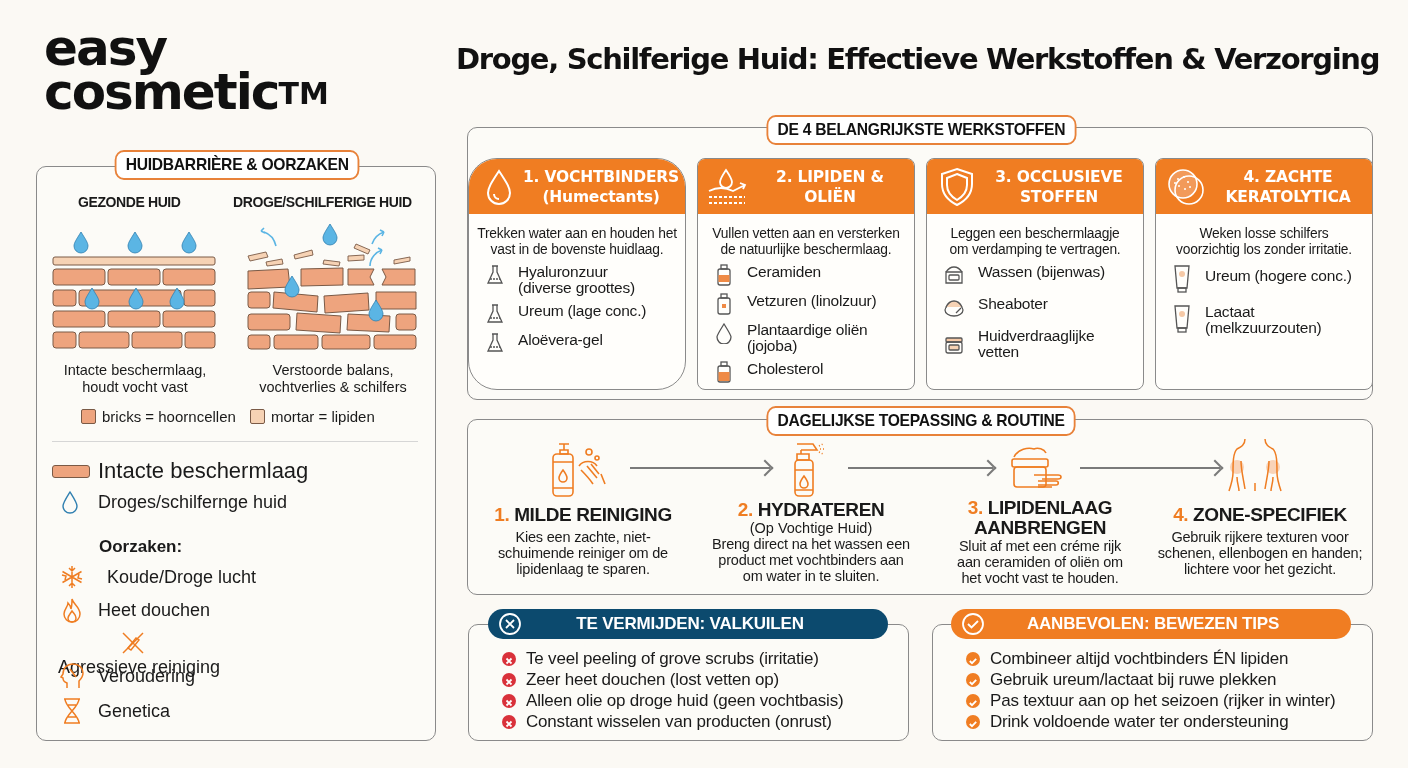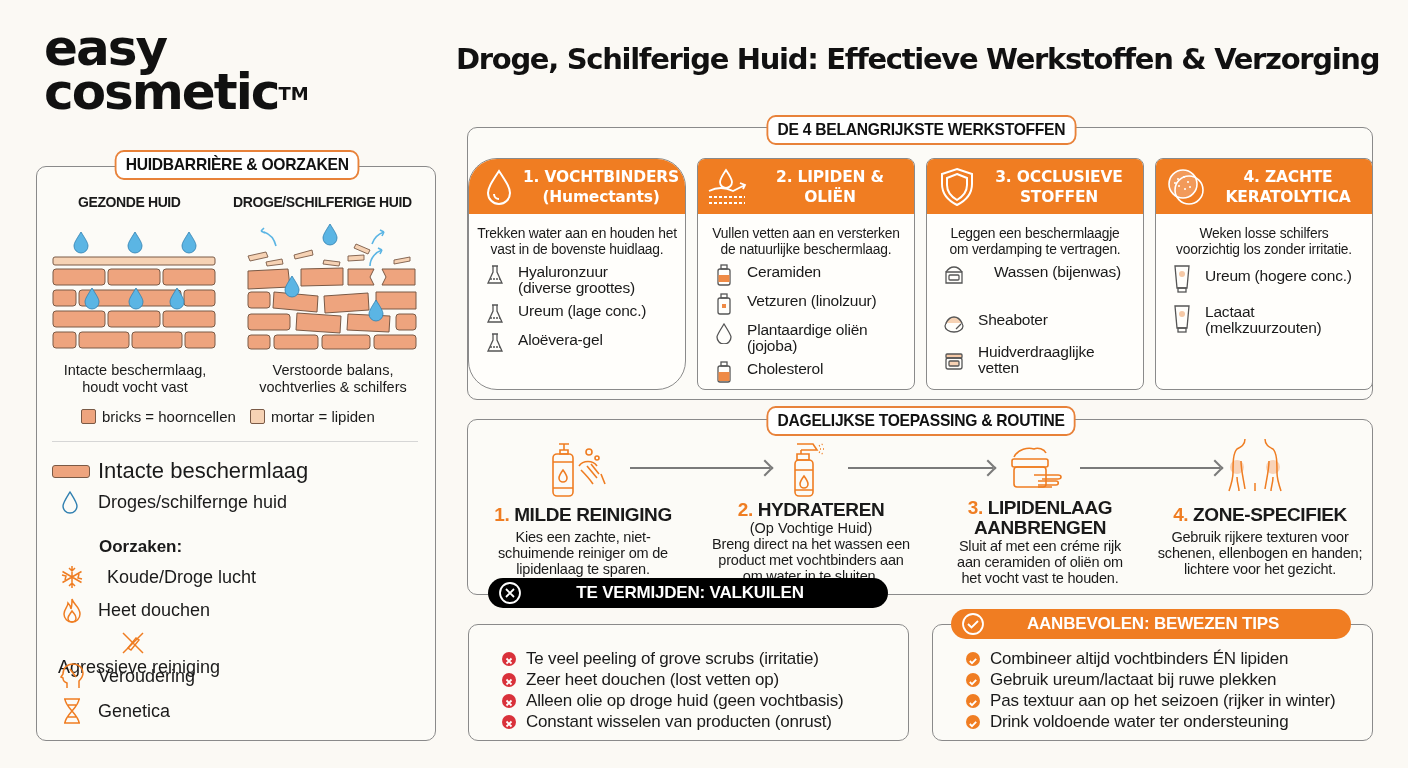--- a/index.html
+++ b/index.html
@@ -11,21 +11,21 @@
     position: relative;
   }
   .abs { position: absolute; }
 
   
   .logo {
     position: absolute; left: 44px; top: 26px;
     font-family: "DejaVu Sans", sans-serif; font-weight: bold;
     font-size: 50px; line-height: 44px; letter-spacing: -2px; color: #111;
   }
-  .logo sup { font-size: 18px; vertical-align: top; position: relative; top: 2px; letter-spacing: 0; }
+  .logo sup { font-size: 30px; vertical-align: top; position: relative; top: 2px; letter-spacing: 0; }
 
   .main-title {
     position: absolute; left: 456px; top: 42px; width: 904px;
     font-family: "DejaVu Sans", sans-serif; font-weight: bold;
     font-size: 29px; letter-spacing: -1.3px; color: #111; white-space: nowrap;
   }
 
   
   .panel {
     position: absolute; border: 1.5px solid #8a8a8a; border-radius: 10px;
@@ -357,21 +357,21 @@
     <div class="htxt">
         <div>3. OCCLUSIEVE</div>
         <div>STOFFEN</div>
       </div>
   </div>
   <div class="card-desc">
       <div>Leggen een beschermlaagje</div>
       <div>om verdamping te vertragen.</div>
     </div>
   <div class="ing-list">
-    <div class="ing" style="margin-bottom:26px;gap:16px;">
+    <div class="ing" style="margin-bottom:10px;">
         <svg class="iic" viewBox="0 0 22 22" fill="none" stroke="#555" stroke-width="1.3" style="width:22px;">
           <path d="M3 8h16v11H3z"></path>
           <path d="M3 8c2-3 5-5 8-5s6 2 8 5"></path>
           <rect x="6" y="11" width="10" height="5" rx="1"></rect>
         </svg>
         <div>
           <div>Wassen (bijenwas)</div>
         </div>
       </div>
     <div class="ing" style="margin-bottom:10px;">
@@ -514,21 +514,21 @@
 <div class="step" style="left:1150px; top:505px; width:220px;">
   <div class="step-title"><span class="num">4.</span> <span>ZONE-SPECIFIEK</span></div>
   <div class="step-desc" style="margin-top:4px;">
       <div>Gebruik rijkere texturen voor</div>
       <div>schenen, ellenbogen en handen;</div>
       <div>lichtere voor het gezicht.</div>
     </div>
 </div>
 
 <div class="panel" style="left:468px; top:624px; width:441px; height:117px;"></div>
-<div class="banner" style="left:488px; top:578px; width:400px; background:#000000;justify-content:space-between;">
+<div class="banner" style="left:488px; top:609px; width:400px; background:#0c4a6e;justify-content:space-between;">
   <svg class="bic" viewBox="0 0 24 24" fill="none" stroke="#fff" stroke-width="1.8">
       <circle cx="12" cy="12" r="10"></circle>
       <path d="M8 8l8 8M16 8l-8 8"></path>
     </svg>
   <span class="btxt">TE VERMIJDEN: VALKUILEN</span>
 </div>
 <div class="blist" style="left:502px; top:648px;">
   <div class="bitem">
       <span class="dot" style="background:#d9313a;"><svg width="14" height="14" viewBox="0 0 14 14" stroke="#fff" stroke-width="1.8">
           <path d="M4.5 4.5l5 5M9.5 4.5l-5 5"></path>

